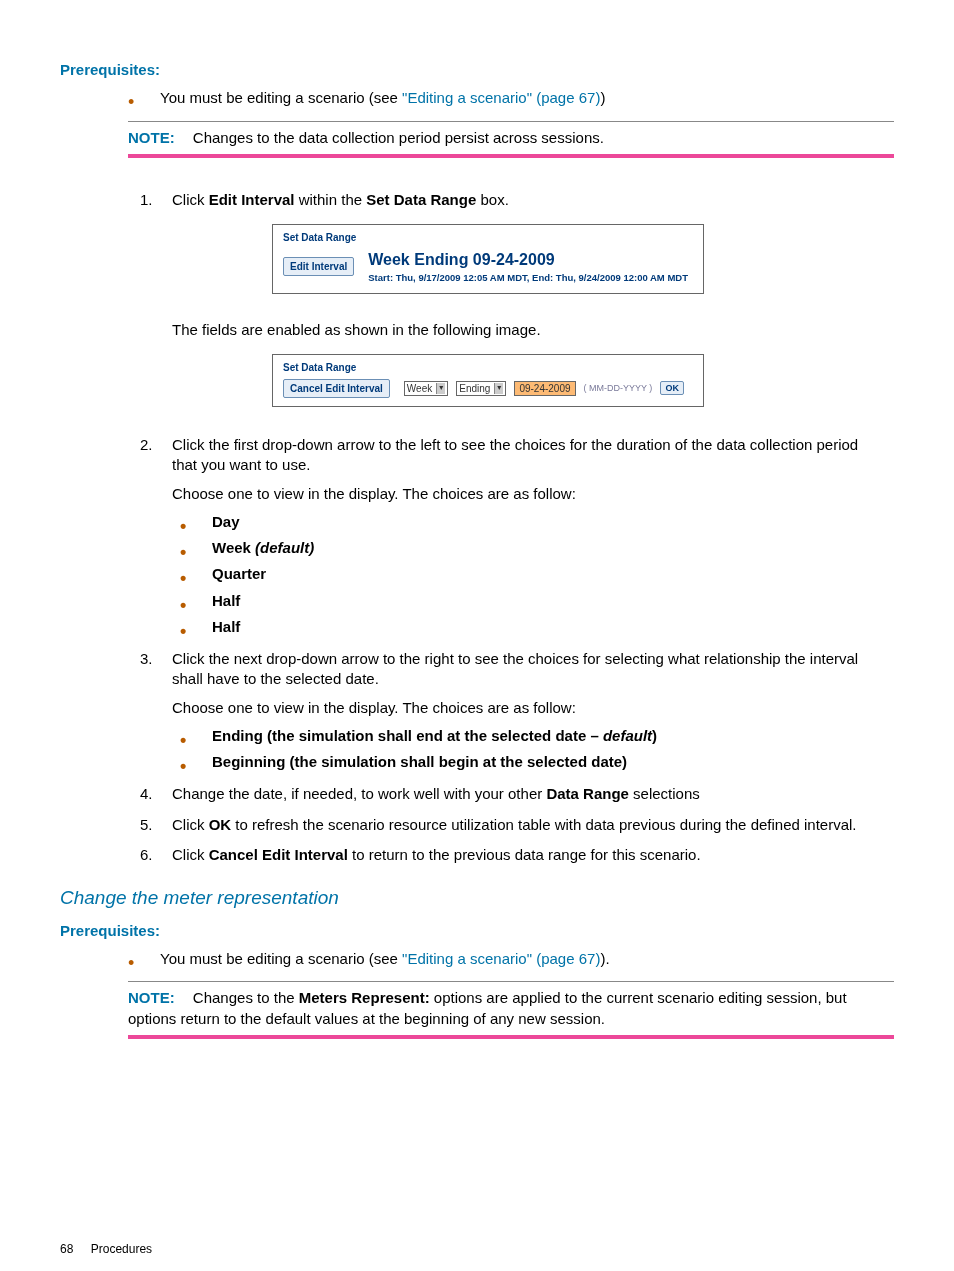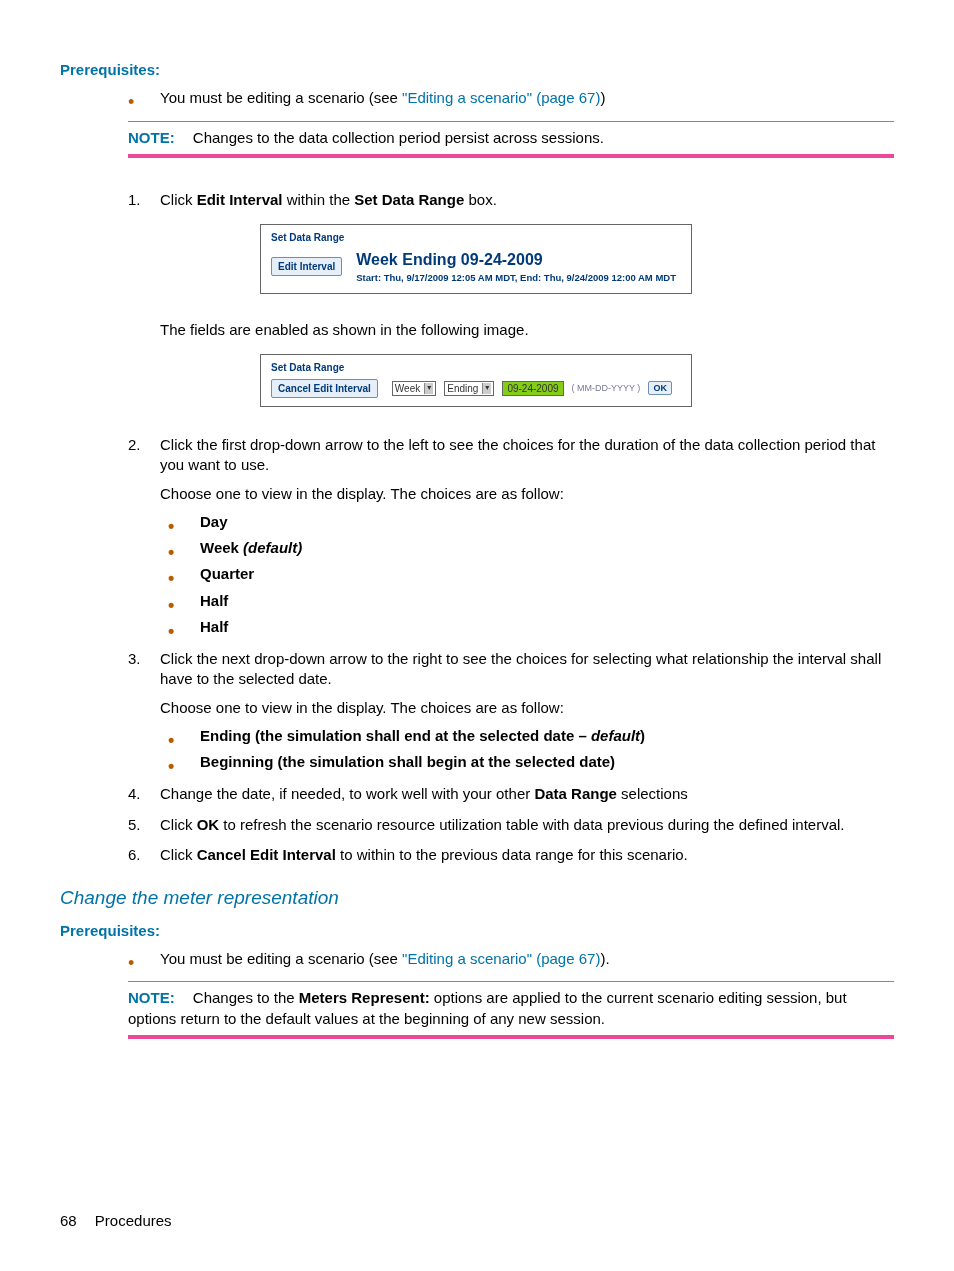--- a/index.html
+++ b/index.html
@@ -68,21 +68,21 @@
     padding: 6px 0;
   }
   .note-label {
     color: #0073a8;
     font-weight: bold;
     margin-right: 14px;
   }
   ol.steps {
     list-style: none;
     padding-left: 0;
-    margin: 0;
+    margin: 12px;
     counter-reset: step;
   }
   ol.steps > li {
     position: relative;
     padding-left: 100px;
     margin-bottom: 10px;
     counter-increment: step;
   }
   ol.steps > li::before {
     content: counter(step) ".";
@@ -146,21 +146,21 @@
   }
   .fig-select-arrow {
     background: #ccc;
     border-left: 1px solid #888;
     padding: 0 2px;
     margin-left: 4px;
     font-size: 8px;
   }
   .fig-input {
     border: 1px solid #666;
-    background: #84cc16;
+    background: #fdba74;
     font-size: 10px;
     padding: 0px 4px;
     color: #333;
   }
   .fig-text {
     font-size: 16px;
     color: #003a7a;
     font-weight: bold;
   }
   .fig-small-text {
@@ -175,23 +175,23 @@
   }
   .section-heading {
     color: #0073a8;
     font-size: 19px;
     margin: 20px 0 10px 0;
     font-weight: normal;
     font-style: italic;
   }
   .footer {
     position: absolute;
-    bottom: 40px;
+    bottom: 14px;
     left: 60px;
-    font-size: 15px;
+    font-size: 12px;
   }
   .pagenum { margin-right: 14px; }
 </style>
 </head>
 <body>
 
 <div class="prereq-heading">Prerequisites:</div>
 <ul class="bullet">
   <li>
     <span>You must be editing a scenario (see </span><span class="link">"Editing a scenario" (page 67)</span><span>)</span>
@@ -271,21 +271,21 @@
 
   <li>
     <span>Change the date, if needed, to work well with your other </span><span class="bold">Data Range</span><span> selections</span>
   </li>
 
   <li>
     <span>Click </span><span class="bold">OK</span><span> to refresh the scenario resource utilization table with data previous during the defined interval.</span>
   </li>
 
   <li>
-    <span>Click </span><span class="bold">Cancel Edit Interval</span><span> to within to the previous data range for this scenario.</span>
+    <span>Click </span><span class="bold">Cancel Edit Interval</span><span> to return to the previous data range for this scenario.</span>
   </li>
 
 </ol>
 
 <div class="section-heading">Change the meter representation</div>
 
 <div class="prereq-heading">Prerequisites:</div>
 <ul class="bullet">
   <li>
     <span>You must be editing a scenario (see </span><span class="link">"Editing a scenario" (page 67)</span><span>).</span>

